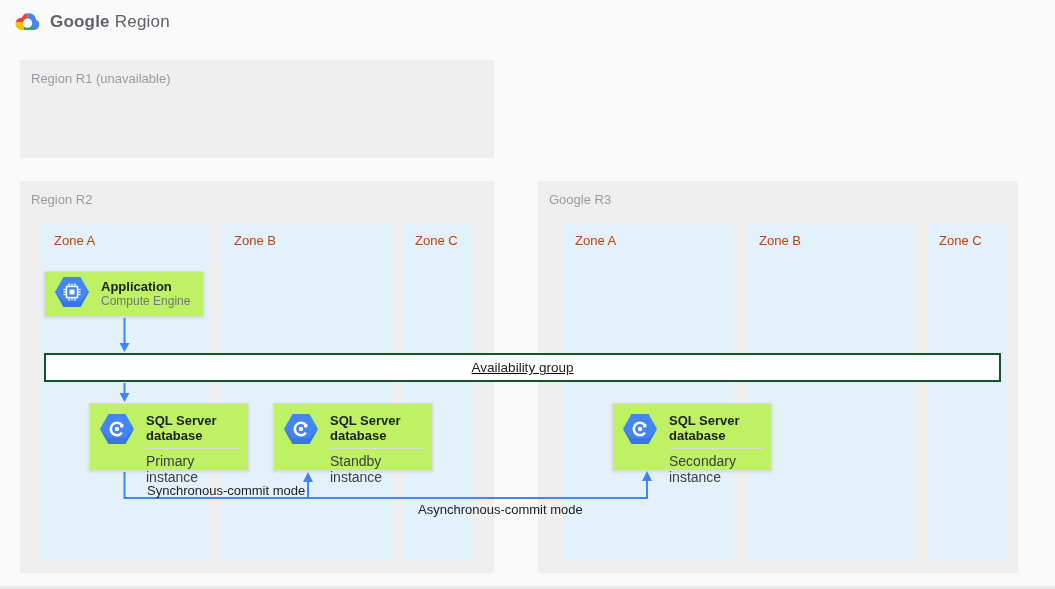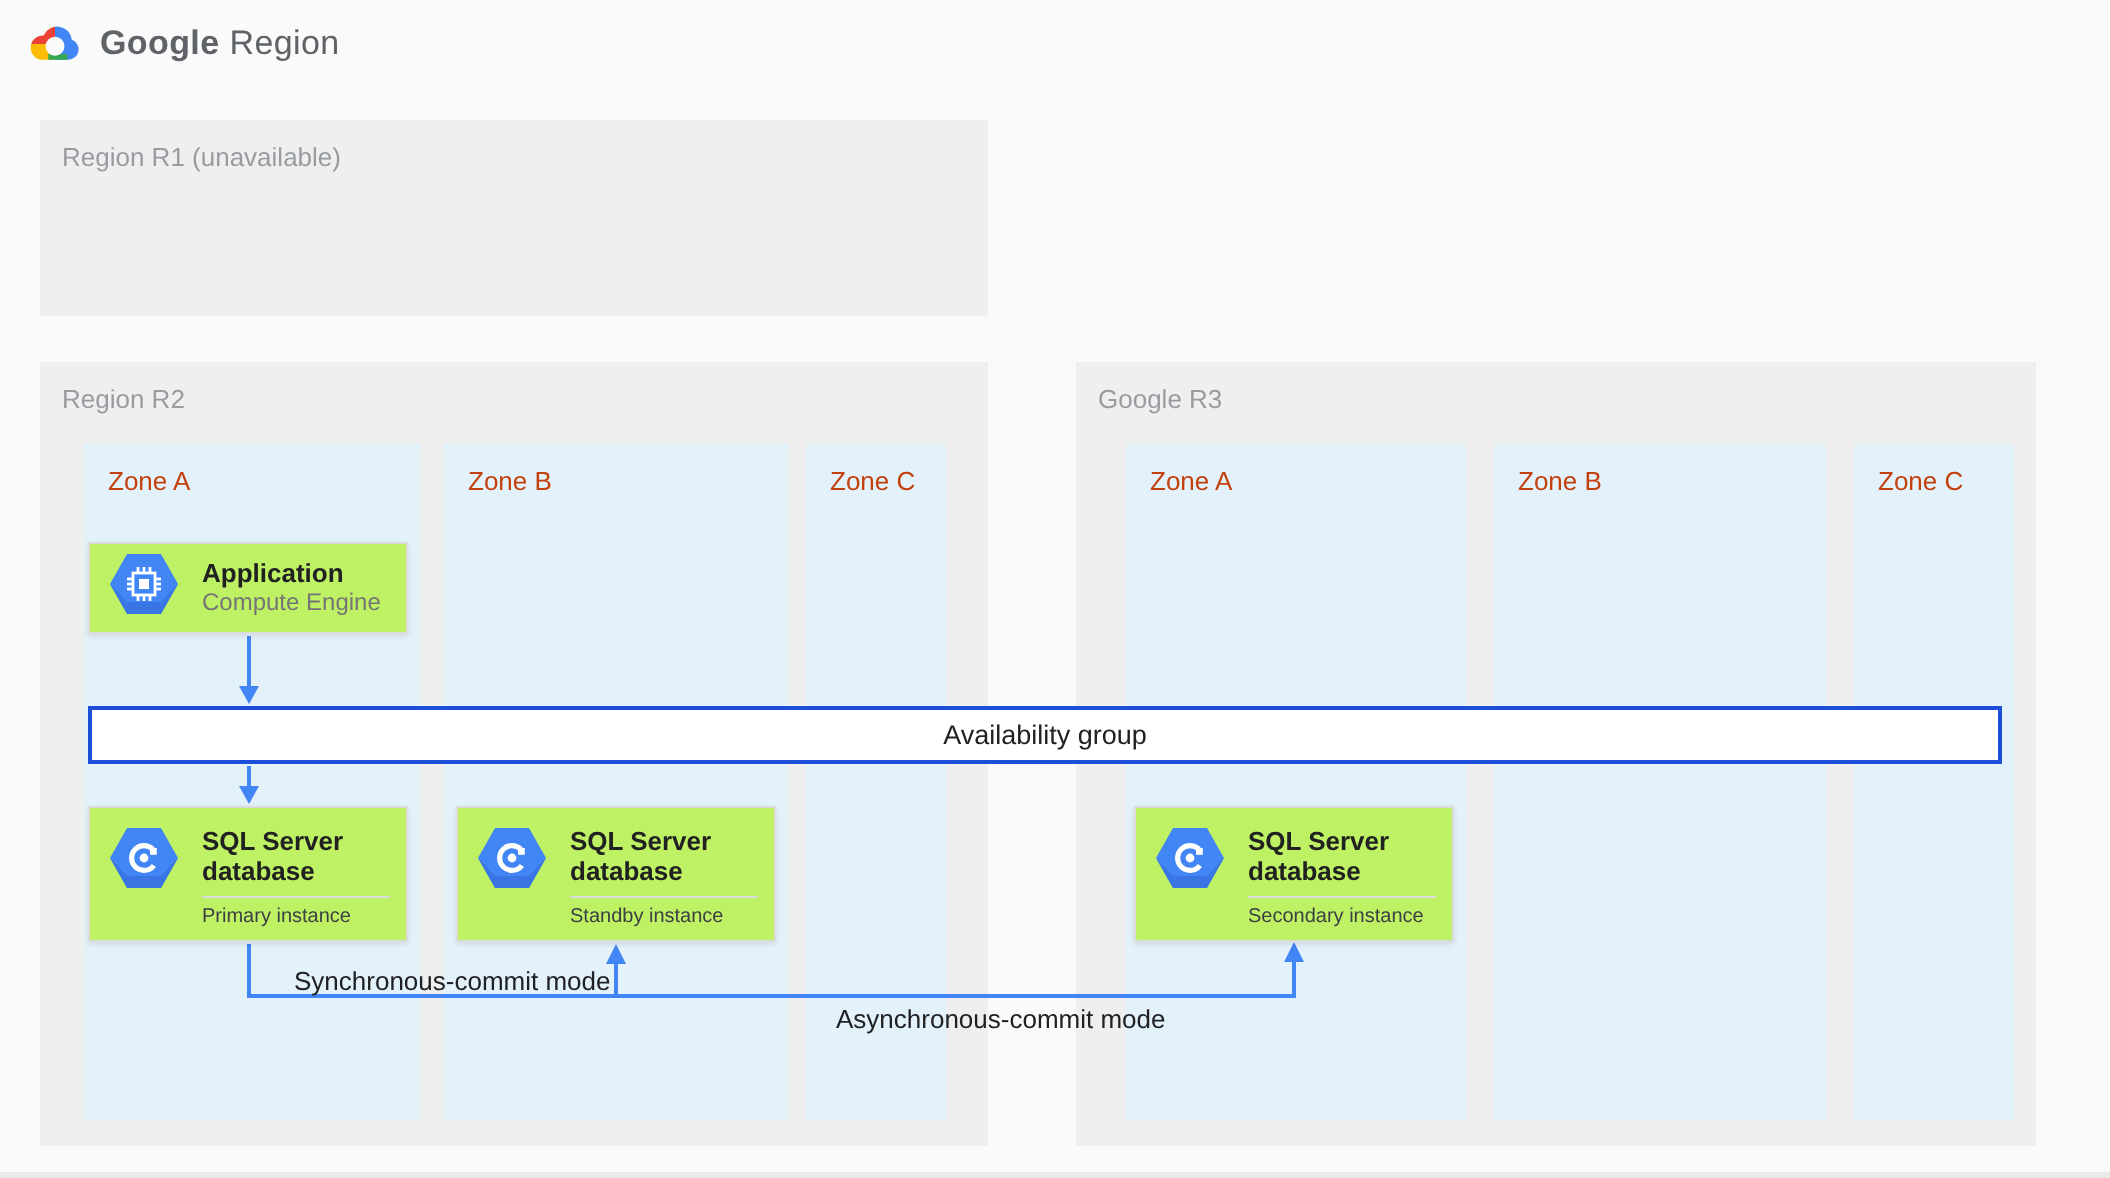--- a/index.html
+++ b/index.html
@@ -26,30 +26,30 @@
   .card {
     position:absolute; background:#bef264; border:1px solid #dcdcdc;
     box-shadow:0 1px 3px rgba(0,0,0,.10);
   }
   .app-card { left:44px; top:271px; width:160px; height:46px; display:flex; align-items:center; }
   .app-card .icon-wrap { margin-left:10px; }
   .card-texts { margin-left:12px; }
   .card-title { font-size:13px; font-weight:600; color:#212121; line-height:15px; }
   .card-sub { font-size:12px; color:#757575; line-height:15px; }
 
-  .sql-card { width:160px; height:68px; }
+  .sql-card { width:160px; height:68px;margin-left:45px; }
   .sql-card .icon-wrap { position:absolute; left:10px; top:10px; }
   .sql-card .sql-texts { position:absolute; left:56px; top:9px; right:8px; }
   .sql-sep { border:0; border-top:1px solid #dadce0; margin:5px 0 4px 0; }
-  .sql-instance { font-size:10px; color:#3c4043; }
+  .sql-instance { font-size:14px; color:#3c4043; }
 
   .availability-bar {
     position:absolute; left:44px; top:353px; width:957px; height:29px;
-    background:#ffffff; border:2px solid #1d4ed8;
-    display:flex; align-items:center; justify-content:center;
+    background:#ffffff; border:2px solid #14532d;
+    display:flex; align-items:center; justify-content:center;text-decoration:underline;
   }
   .availability-label { font-size:13.5px; color:#202124; }
 
   .arrow-layer { position:absolute; left:0; top:0; width:1055px; height:589px; pointer-events:none; }
 
   .conn-label { position:absolute; font-size:13px; color:#202124; white-space:nowrap; }
   .sync-label { left:147px; top:483px; }
   .async-label { left:418px; top:502px; }
 </style>
 </head>

